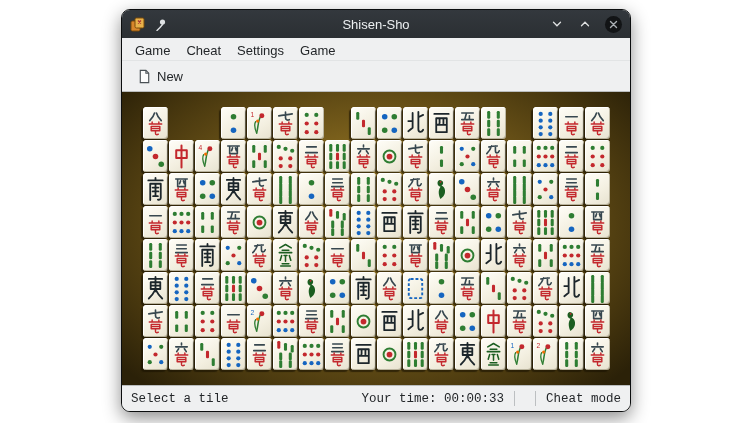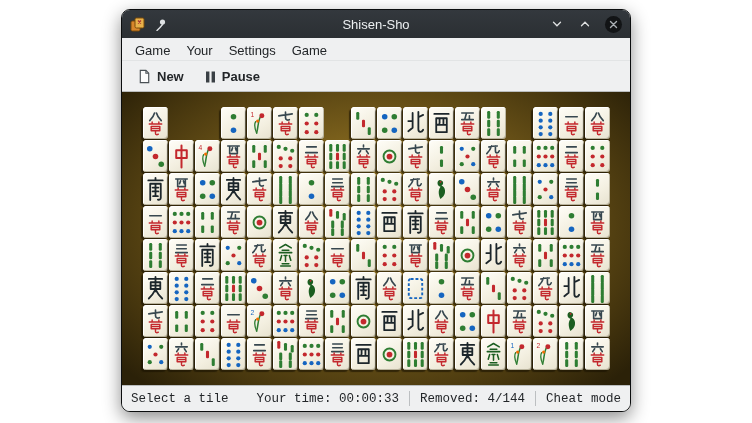--- a/index.html
+++ b/index.html
@@ -24,21 +24,21 @@
 
   
   .menubar { height: 23px; display: flex; align-items: flex-end; padding: 0 5px;
              background: #eff0f1; border-bottom: 1px solid #e2e4e5; }
   .menu-item { font-size: 13px; color: #232629; padding: 2px 8px; border-radius: 3px; }
 
   
   .toolbar { height: 30px; display: flex; align-items: center; gap: 6px;
              padding: 0 8px; background: #eff0f1; }
   .tool-btn { display: flex; align-items: flex-end; gap: 5px; font-size: 13px; color: #232629;
-              padding: 3px 7px; border-radius: 3px; font-weight: bold; }
+              padding: 3px 7px; border-radius: 3px; }
 
   
   .board { height: 295px; position: relative;
            background: radial-gradient(ellipse 65% 75% at 50% 46%, #a3822c 0%, #7c611c 40%, #4a390f 78%, #2b2108 100%);
            border-top: 1px solid #babdbe; border-bottom: 1px solid #babdbe; }
   .grid { display: grid; grid-template-columns: repeat(18, 26px); grid-auto-rows: 33px;
           justify-content: center; padding-top: 15px; }
   .cell { width: 26px; height: 33px; position: relative; }
   .tile { }
   .tile .face { position: absolute; left: 1px; top: 0; width: 25px; height: 32px;
@@ -94,44 +94,35 @@
           <svg width="9" height="9" viewBox="0 0 9 9">
               <path d="M1.5 1.5 L7.5 7.5 M7.5 1.5 L1.5 7.5" stroke="#aab0b4" stroke-width="1.4" stroke-linecap="round"></path>
             </svg>
         </span>
       </span>
     </div>
   </div>
 
   <div class="menubar">
     <span class="menu-item">Game</span>
-    <span class="menu-item">Your</span>
+    <span class="menu-item">Cheat</span>
     <span class="menu-item">Settings</span>
     <span class="menu-item">Game</span>
   </div>
 
   <div class="toolbar">
     <span class="tool-btn">
       <span>
         <svg width="15" height="15" viewBox="0 0 16 16">
           <path d="M3.5 1.5 H9.5 L12.5 4.5 V14.5 H3.5 Z" fill="#fdfdfd" stroke="#4a5055" stroke-width="1.2"></path>
           <path d="M9.5 1.5 V4.5 H12.5" fill="none" stroke="#4a5055" stroke-width="1.2"></path>
         </svg>
       </span>
       <span>New</span>
     </span>
-    <span class="tool-btn">
-      <span>
-        <svg width="13" height="14" viewBox="0 0 13 14">
-          <rect x="2" y="1.5" width="3.4" height="11" fill="#3a4045"></rect>
-          <rect x="7.6" y="1.5" width="3.4" height="11" fill="#3a4045"></rect>
-        </svg>
-      </span>
-      <span>Pause</span>
-    </span>
   </div>
 
   <div class="board">
     <div class="grid">
         <div class="cell tile">
           <div class="face">
             <svg viewBox="0 0 24 30" width="23" height="29">
               <path d="M11 4 C10 8 8 10 6 12 M13 4 C14 8 16 10 18 12" fill="none" stroke="#37474f" stroke-width="1.7" stroke-linecap="round" stroke-linejoin="round"></path>
               <path d="M8.5 13.5 V15.5 M15.5 13.5 V15.5 M5.5 15.5 H18.5 M7.5 18 H16.5 V22.5 H7.5 Z M7.5 20.2 H16.5 M12 22.5 V25.5 C12 26.8 13.5 27 15 26.2" fill="none" stroke="#c3282d" stroke-width="1.5" stroke-linecap="round" stroke-linejoin="round"></path>
             </svg>
@@ -1472,19 +1463,18 @@
           </div>
         </div>
       </div>
   </div>
 
   <div class="statusbar">
     <span class="sb-left">Select a tile</span>
     <span class="sb-right">
       <span>Your time: 00:00:33</span>
       <span class="sb-sep"></span>
-      <span>Removed: 4/144</span>
       <span class="sb-sep"></span>
       <span>Cheat mode</span>
     </span>
   </div>
 
 </div>
 
 </body></html>

